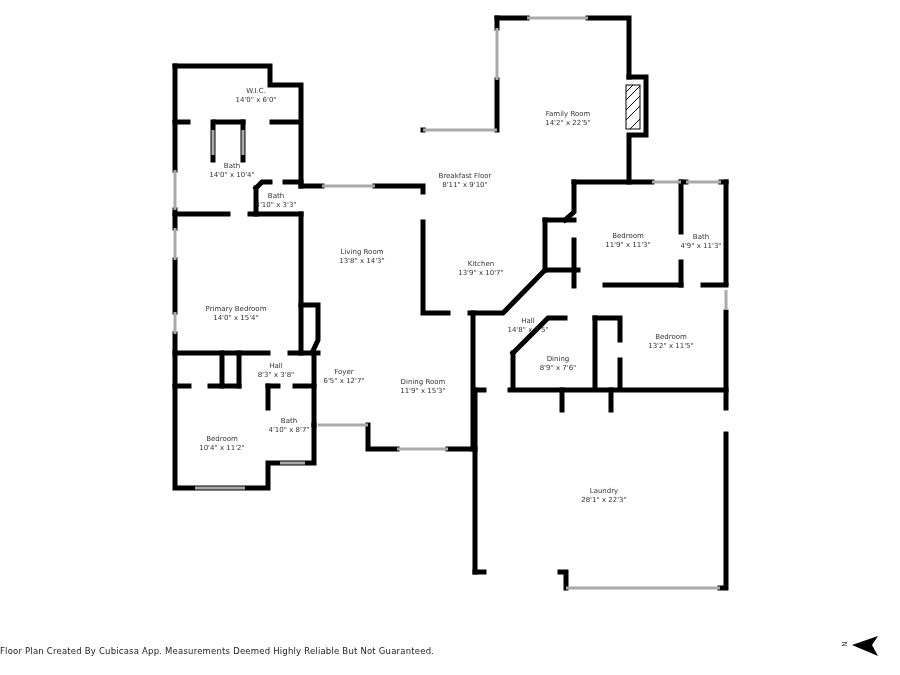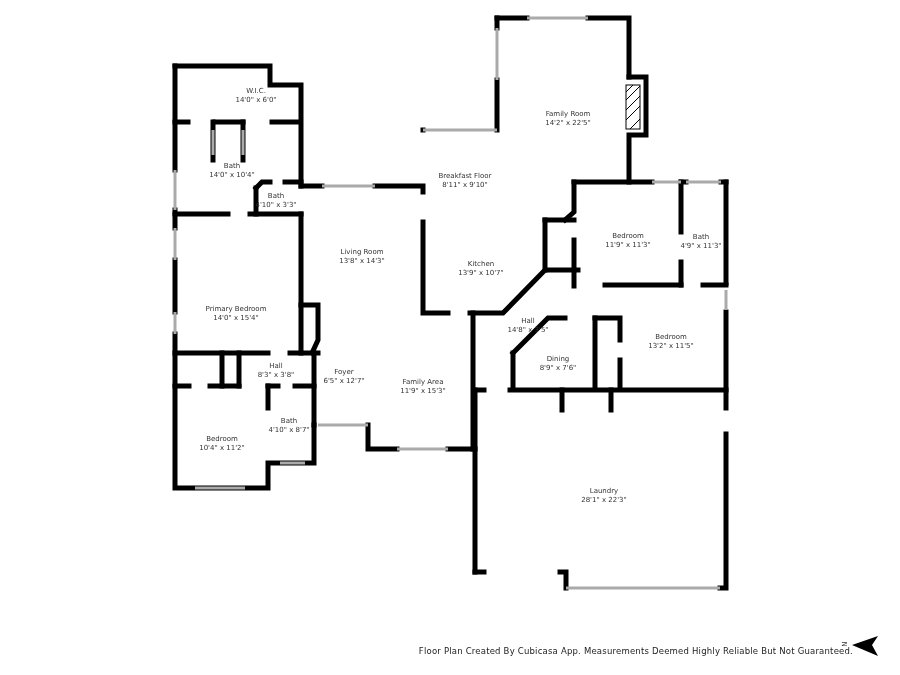--- a/index.html
+++ b/index.html
@@ -1,20 +1,20 @@
 <!DOCTYPE html>
 <html><head>
 <meta charset="utf-8">
 <style>
   html,body{margin:0;padding:0;background:#fff;}
   body{width:900px;height:675px;position:relative;overflow:hidden;font-family:"DejaVu Sans","Liberation Sans",sans-serif;}
   svg{position:absolute;left:0;top:0;}
   .lbl{position:absolute;text-align:center;font-size:7px;line-height:9px;color:#333;white-space:nowrap;transform:translateX(-50%);}
   .lbl span{display:block;}
-  .footer{position:absolute;left:0;width:853px;top:646px;text-align:right;font-size:8.5px;color:#222;letter-spacing:0.2px;}
+  .footer{position:absolute;left:0;width:853px;top:646px;text-align:left;font-size:8.5px;color:#222;letter-spacing:0.2px;}
   .compass{position:absolute;left:840px;top:634px;width:40px;height:24px;}
 </style>
 </head>
 <body>
 
 <svg width="900" height="675" viewBox="0 0 900 675">
   <g stroke="#000" stroke-width="5" fill="none" stroke-linecap="square">
 
     <path d="M175 66 L270 66 L270 85 L301 85 L301 186"></path>
     <path d="M175 66 L175 170"></path>
@@ -152,21 +152,21 @@
     </div>
   <div class="lbl" style="left:289px;top:417px;">
       <span>Bath</span>
       <span>4'10" x 8'7"</span>
     </div>
   <div class="lbl" style="left:362px;top:248px;">
       <span>Living Room</span>
       <span>13'8" x 14'3"</span>
     </div>
   <div class="lbl" style="left:423px;top:378px;">
-      <span>Family Area</span>
+      <span>Dining Room</span>
       <span>11'9" x 15'3"</span>
     </div>
   <div class="lbl" style="left:465px;top:172px;">
       <span>Breakfast Floor</span>
       <span>8'11" x 9'10"</span>
     </div>
   <div class="lbl" style="left:481px;top:260px;">
       <span>Kitchen</span>
       <span>13'9" x 10'7"</span>
     </div>

